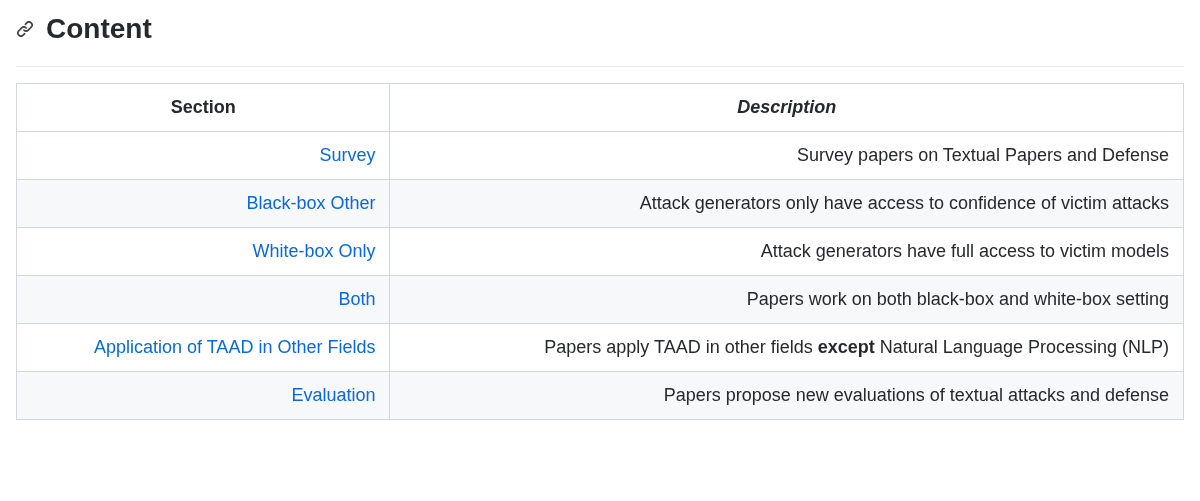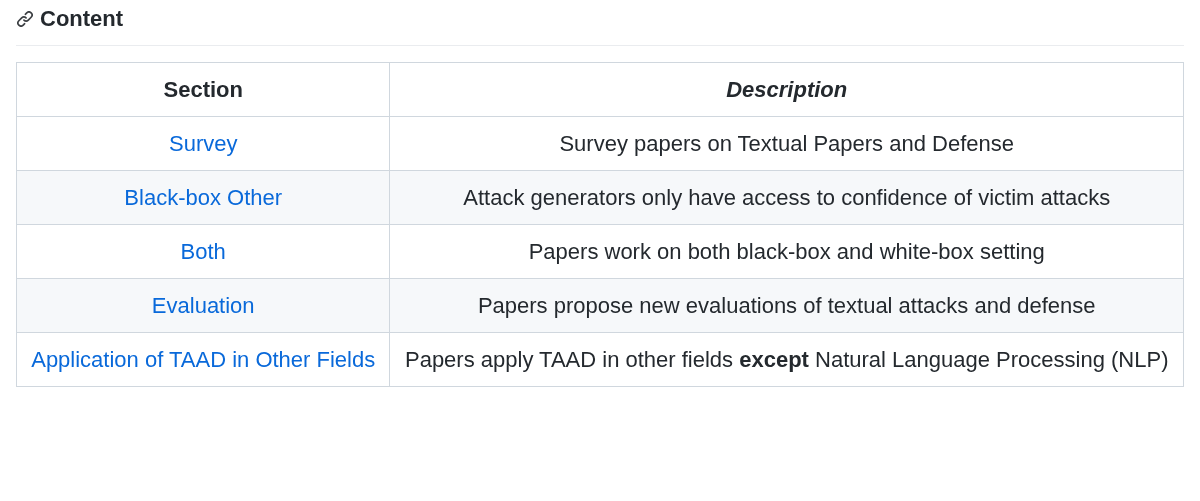--- a/index.html
+++ b/index.html
@@ -28,36 +28,36 @@
     margin-right: 4px;
     color: #1b1f23;
     opacity: 0.85;
   }
   .anchor-icon svg {
     width: 18px;
     height: 18px;
     fill: currentColor;
   }
   h2.heading {
-    margin: 2px;
-    font-size: 22px;
+    margin: 8px;
+    font-size: 28px;
     font-weight: 700;
     color: #24292e;
   }
   table.content-table {
     width: 100%;
     border-collapse: collapse;
     border: 1px solid #d0d7de;
-    font-size: 22px;
+    font-size: 18px;
   }
   table.content-table th,
   table.content-table td {
     border: 1px solid #d0d7de;
     padding: 10px 14px;
-    text-align: center;
+    text-align: right;
     vertical-align: middle;
   }
   table.content-table th {
     text-align: center;
     font-weight: 700;
     background: #ffffff;
   }
   table.content-table tbody tr:nth-child(even) td {
     background: #f6f8fa;
   }
@@ -95,26 +95,30 @@
     <tbody>
         <tr>
           <td><a href="#" class="section-link">Survey</a></td>
           <td><span>Survey papers on Textual Papers and Defense</span></td>
         </tr>
         <tr>
           <td><a href="#" class="section-link">Black-box Other</a></td>
           <td><span>Attack generators only have access to confidence of victim attacks</span></td>
         </tr>
         <tr>
+          <td><a href="#" class="section-link">White-box Only</a></td>
+          <td><span>Attack generators have full access to victim models</span></td>
+        </tr>
+        <tr>
           <td><a href="#" class="section-link">Both</a></td>
           <td><span>Papers work on both black-box and white-box setting</span></td>
         </tr>
         <tr>
+          <td><a href="#" class="section-link">Application of TAAD in Other Fields</a></td>
+          <td><span>Papers apply TAAD in other fields </span><strong>except</strong><span> Natural Language Processing (NLP)</span></td>
+        </tr>
+        <tr>
           <td><a href="#" class="section-link">Evaluation</a></td>
           <td><span>Papers propose new evaluations of textual attacks and defense</span></td>
-        </tr>
-        <tr>
-          <td><a href="#" class="section-link">Application of TAAD in Other Fields</a></td>
-          <td><span>Papers apply TAAD in other fields </span><strong>except</strong><span> Natural Language Processing (NLP)</span></td>
         </tr>
       </tbody>
   </table>
 </div>
 
 </body></html>

